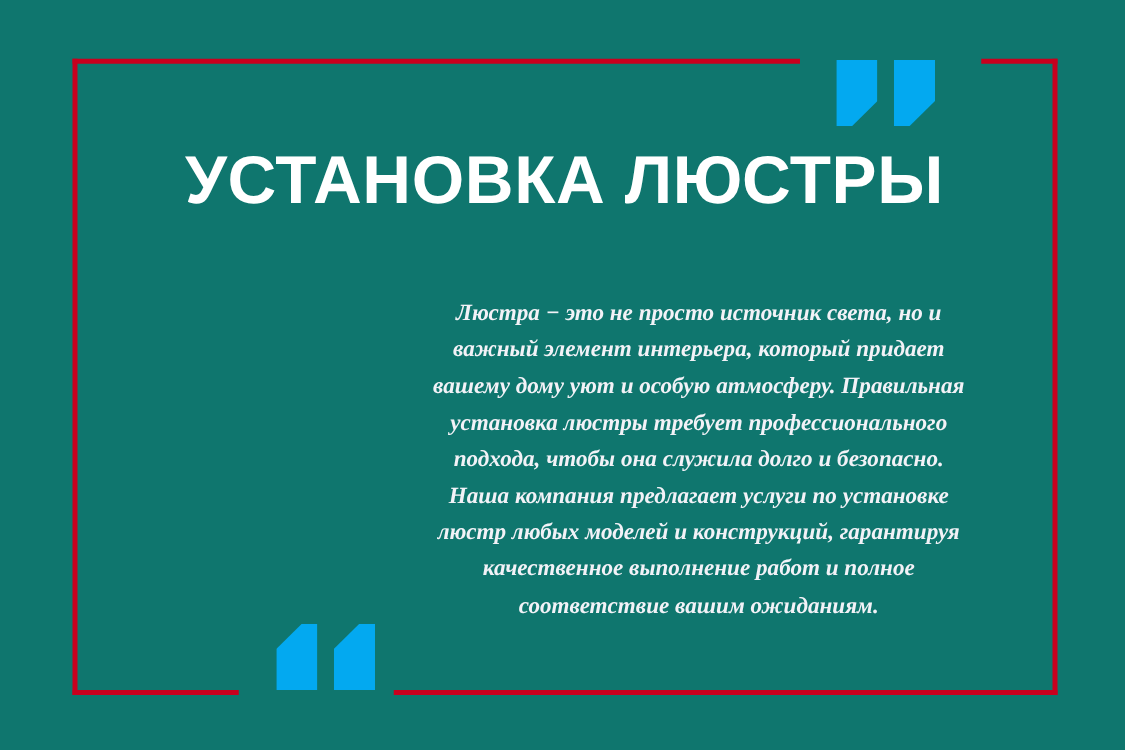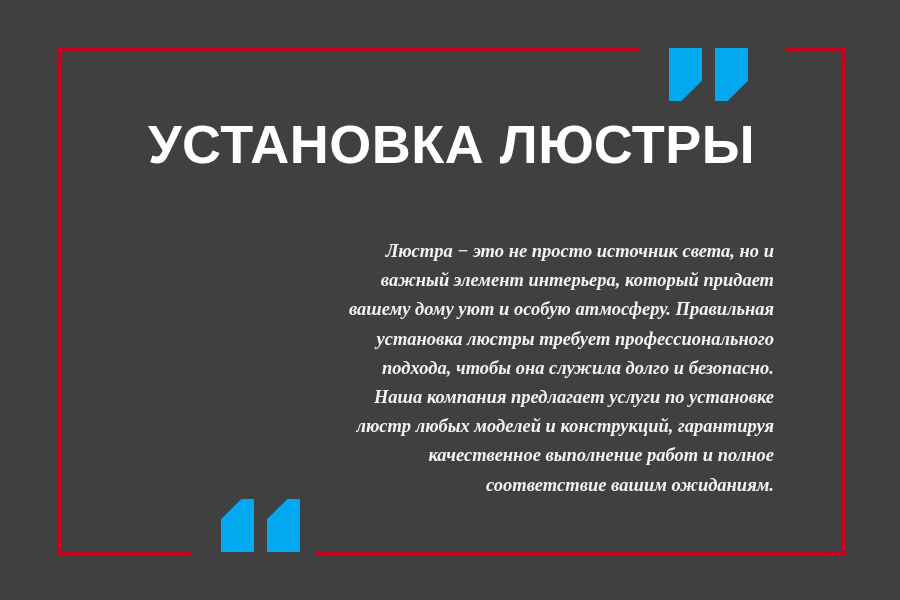--- a/index.html
+++ b/index.html
@@ -10,21 +10,21 @@
     width: 900px;
     height: 600px;
     overflow: hidden;
     font-family: "Liberation Sans", sans-serif;
   }
 
   #banner {
     position: relative;
     width: 900px;
     height: 600px;
-    background: #404040;
+    background: #0f766e;
     overflow: hidden;
   }
 
   
   .frame-bar {
     position: absolute;
     background: #c8001e;
   }
   #frame-top-left   { left: 58px;  top: 47px;  width: 582px; height: 4px; }
   #frame-top-right  { left: 785px; top: 47px;  width: 61px;  height: 4px; }
@@ -80,21 +80,21 @@
     left: 344px;
     top: 237px;
     width: 430px;
     margin: 0;
     font-family: "Liberation Serif", serif;
     font-style: italic;
     font-weight: bold;
     font-size: 18.5px;
     line-height: 29.2px;
     color: #f2f2f7;
-    text-align: right;
+    text-align: center;
   }
 </style>
 </head>
 <body>
 
 <div id="banner">
 
   <div class="frame-bar" id="frame-top-left"></div>
   <div class="frame-bar" id="frame-top-right"></div>
   <div class="frame-bar" id="frame-right"></div>

